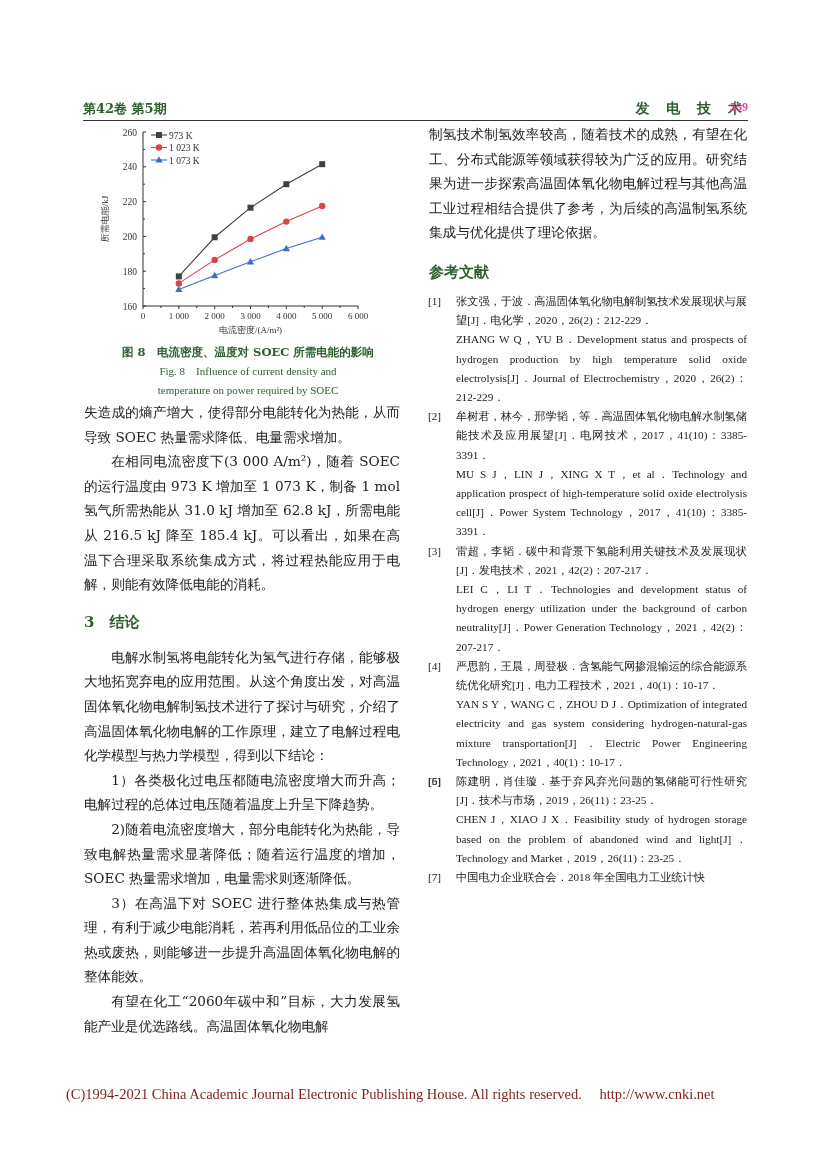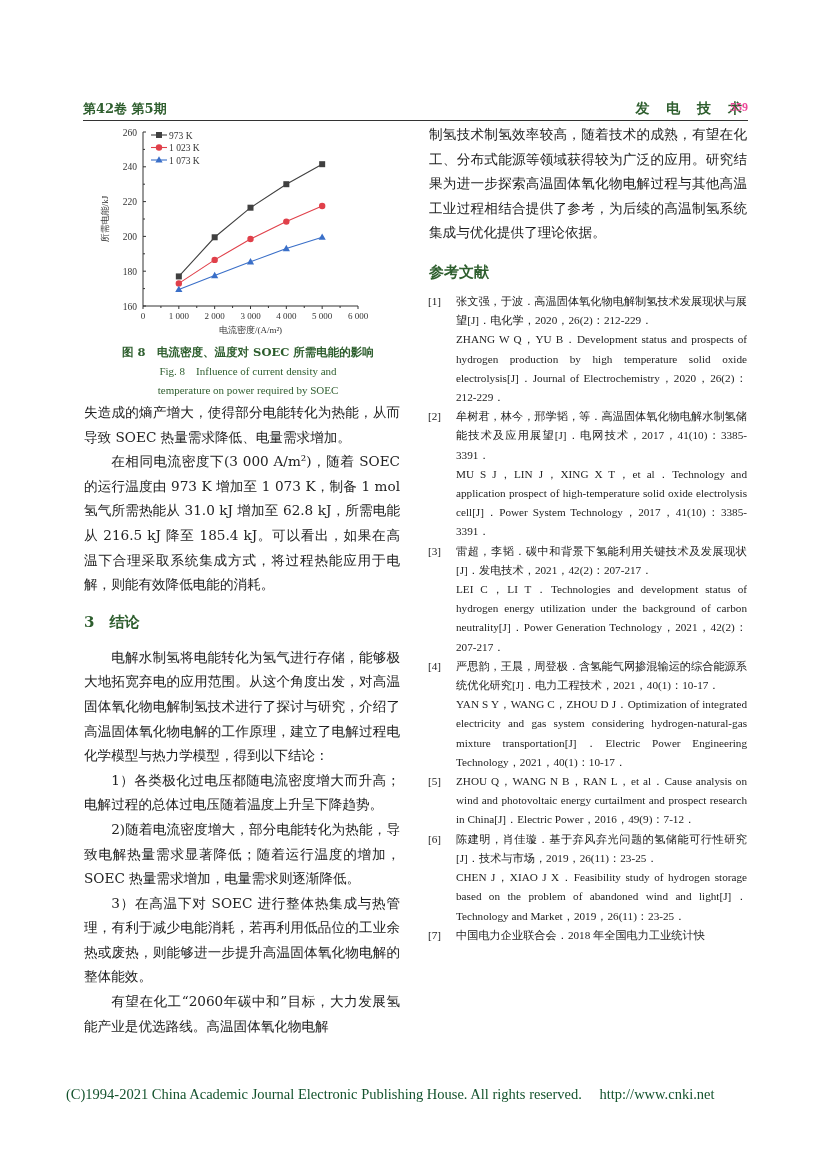--- a/index.html
+++ b/index.html
@@ -11,21 +11,21 @@
   .hdr .r { position:absolute; right:0; top:0; font-size:12px; color:#ec4899; font-family:"Liberation Serif",serif; }
   .col { font-size:13.6px; line-height:24.6px; }
   .col p { margin:0; text-align:justify; }
   .ind { text-indent:2em; }
   .cap-zh { font-size:11.5px; color:#2e5e2e; font-weight:bold; text-align:center; line-height:19px; }
   .cap-en { font-size:11px; color:#2e5e2e; font-weight:normal; text-align:center; line-height:19px; font-family:"Liberation Serif",serif; }
   .sec { color:#2e5e2e; font-weight:bold; font-size:15px; }
   .ref { font-size:11.2px; line-height:19.2px; font-family:"Liberation Serif","DejaVu Serif",serif; }
   .ref .item { position:relative; padding-left:38px; text-align:justify; }
   .ref .num { position:absolute; left:10px; top:0; }
-  .foot { top:1086px; left:66px; width:700px; font-family:"Liberation Serif",serif; font-size:14.5px; color:#14532d; }
+  .foot { top:1086px; left:66px; width:700px; font-family:"Liberation Serif",serif; font-size:14.5px; color:#7f1d1d; }
   svg text { font-family:"Liberation Serif",serif; }
 </style>
 </head>
 <body>
 
 <div class="abs hdr">
   <span class="l">第42卷  第5期</span>
   <span class="c">发 电 技 术</span>
   <span class="r">559</span>
 </div>
@@ -141,21 +141,20 @@
       <div>雷超，李韬．碳中和背景下氢能利用关键技术及发展现状[J]．发电技术，2021，42(2)：207-217．</div>
       <div>LEI C，LI T．Technologies and development status of hydrogen energy utilization under the background of carbon neutrality[J]．Power Generation Technology，2021，42(2)：207-217．</div>
     </div>
     <div class="item">
       <span class="num">[4]</span>
       <div>严思韵，王晨，周登极．含氢能气网掺混输运的综合能源系统优化研究[J]．电力工程技术，2021，40(1)：10-17．</div>
       <div>YAN S Y，WANG C，ZHOU D J．Optimization of integrated electricity and gas system considering hydrogen-natural-gas mixture transportation[J]．Electric Power Engineering Technology，2021，40(1)：10-17．</div>
     </div>
     <div class="item">
       <span class="num">[5]</span>
-      <div>ZHOU Q，WANG N B，RAN L，et al．Cause analysis on wind and photovoltaic energy curtailment and prospect research in China[J]．Electric Power，2016，49(9)：7-12．</div>
     </div>
     <div class="item">
       <span class="num">[6]</span>
       <div>陈建明，肖佳璇．基于弃风弃光问题的氢储能可行性研究[J]．技术与市场，2019，26(11)：23-25．</div>
       <div>CHEN J，XIAO J X．Feasibility study of hydrogen storage based on the problem of abandoned wind and light[J]．Technology and Market，2019，26(11)：23-25．</div>
     </div>
     <div class="item">
       <span class="num">[7]</span>
       <div>中国电力企业联合会．2018 年全国电力工业统计快</div>
     </div>

